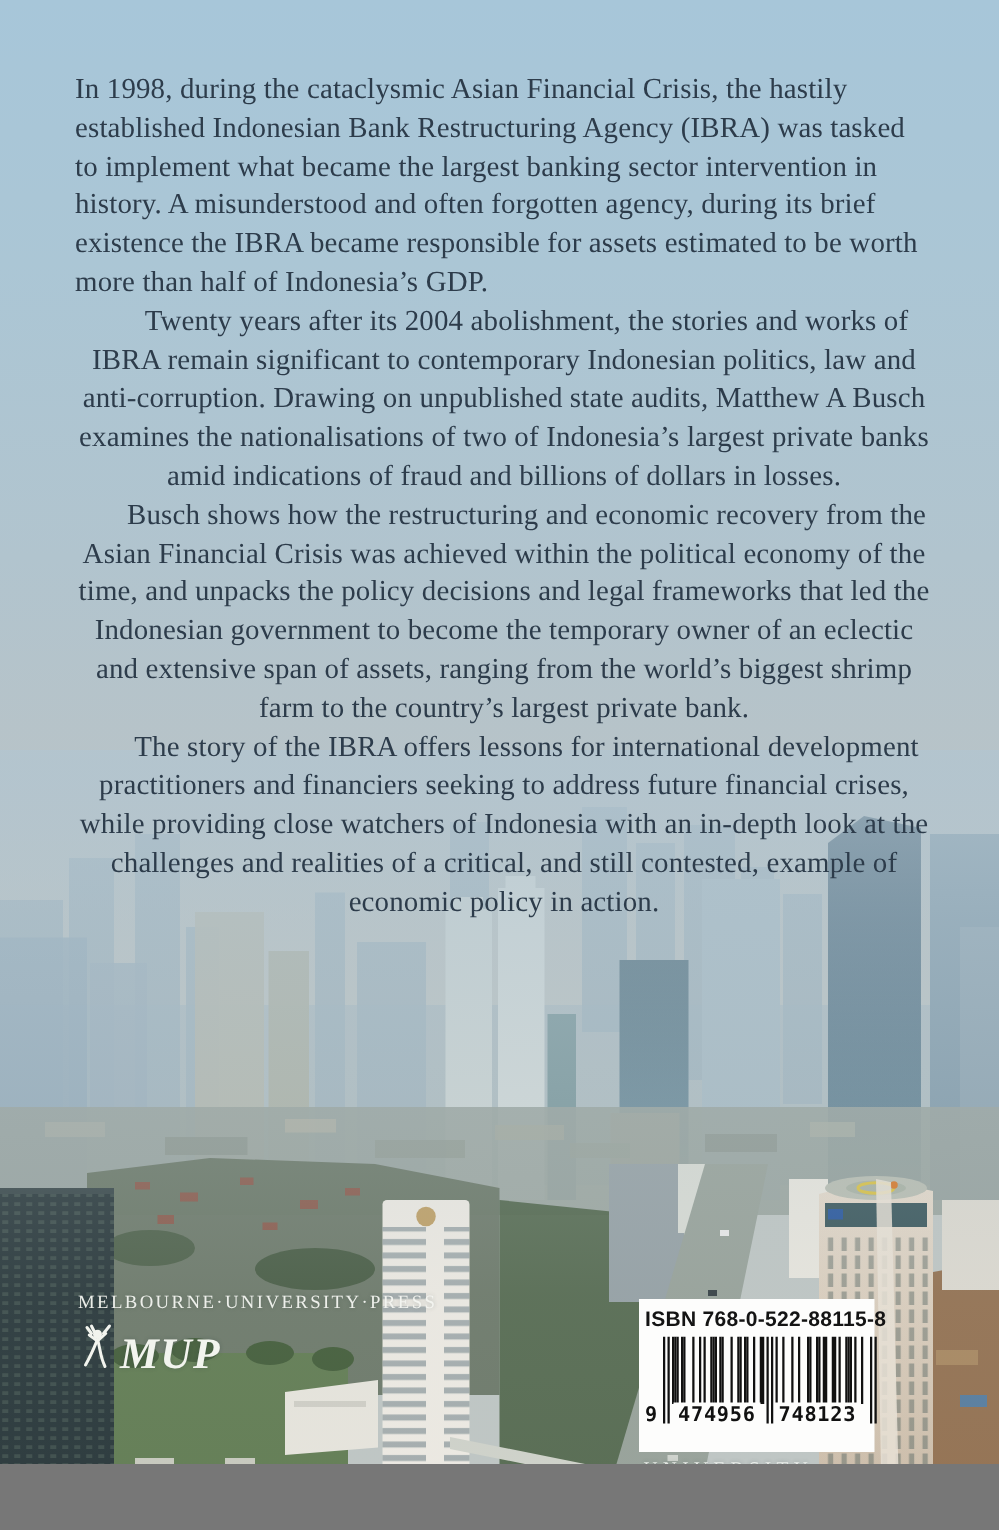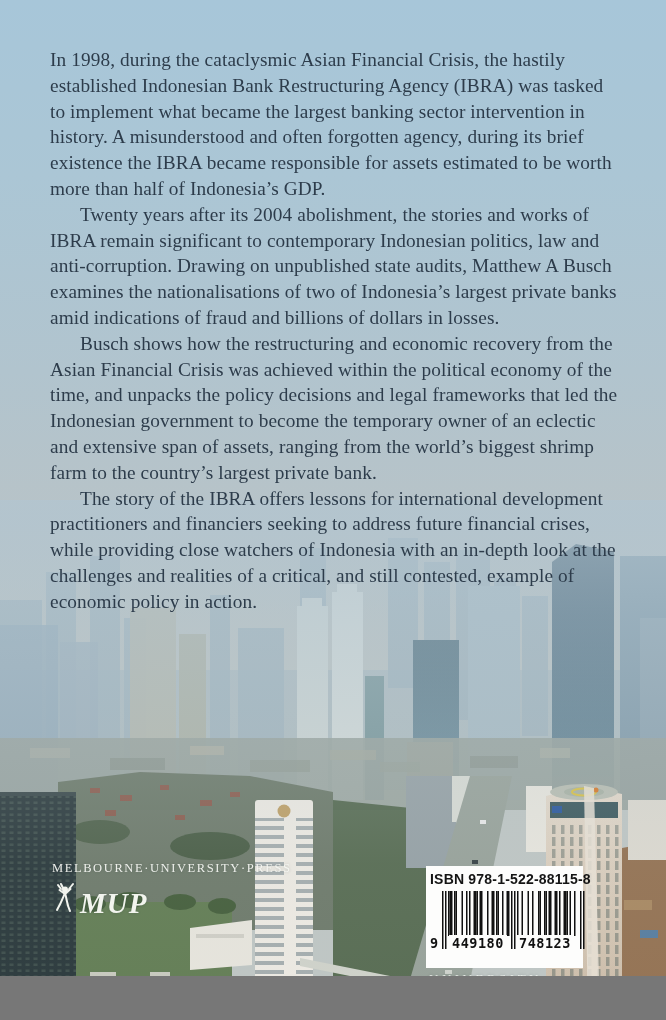--- a/index.html
+++ b/index.html
@@ -9,21 +9,21 @@
     background:linear-gradient(180deg,#a7c6d9 0%,#abc6d5 18%,#b1c4ce 38%,#b7c3c8 52%,#bcc4c4 64%,#bfc6c4 75%);
     font-family:"Liberation Serif",serif;
   }
   .skyline{position:absolute;left:0;top:500px;width:666px;height:520px;display:block;}
   .haze{
     position:absolute;left:0;top:500px;width:666px;height:520px;pointer-events:none;
     background:linear-gradient(180deg,rgba(178,197,208,.75) 0%,rgba(178,197,208,.45) 22%,rgba(180,196,204,.22) 45%,rgba(180,196,204,.05) 70%,rgba(180,196,204,0) 100%);
   }
   .blurb{position:absolute;left:50px;top:47px;width:572px;color:#2d3c4b;z-index:3;}
   .blurb p{margin:0;font-size:19.3px;line-height:25.8px;letter-spacing:.1px;}
-  .blurb p + p{text-indent:30px;}
+  .blurb p + p{text-indent:30px;text-align:center;}
   .publisher{position:absolute;left:52px;top:861px;z-index:4;color:#f2f4ee;}
   .pub-name{font-size:12.5px;letter-spacing:1.6px;white-space:nowrap;color:rgba(244,246,241,.95);text-shadow:0 0 3px rgba(40,60,60,.25);}
   .pub-logo-row{display:flex;align-items:flex-end;margin-top:6px;font-style:italic;}
   .mup-figure{width:26px;height:36px;margin-right:2px;}
   .mup-acronym{font-size:29px;font-weight:bold;letter-spacing:1px;line-height:30px;color:#f2f4ee;text-shadow:0 0 3px rgba(40,60,60,.25);}
   .barcode-box{
     position:absolute;left:426px;top:866px;width:157px;height:102px;z-index:4;
     background:#fdfdfc;box-sizing:border-box;padding:5px 4px 0 4px;
   }
   .isbn-label{font-family:"Liberation Sans",sans-serif;font-weight:600;font-size:14px;letter-spacing:.2px;color:#141414;text-align:center;white-space:nowrap;}
@@ -210,21 +210,21 @@
           <path d="M21 2 L17 7"></path>
           <path d="M9 2 L11 6"></path>
         </g>
         <circle cx="13" cy="7.5" r="3" fill="#f2f4ee"></circle>
       </svg>
       <div class="mup-acronym">MUP</div>
     </div>
   </div>
 
   <div class="barcode-box">
-    <div class="isbn-label">ISBN 978-1-522-88115-8</div>
+    <div class="isbn-label">ISBN 768-0-522-88115-8</div>
     <div class="ean">
       <svg width="143" height="60" viewBox="0 0 143 60" fill="#111">
           <rect x="0.0" y="0" width="1.5" height="58"></rect>
           <rect x="3.0" y="0" width="1.5" height="58"></rect>
           <rect x="6.0" y="0" width="1.5" height="45"></rect>
           <rect x="7.5" y="0" width="1.5" height="45"></rect>
           <rect x="9.0" y="0" width="1.5" height="45"></rect>
           <rect x="12.0" y="0" width="1.5" height="45"></rect>
           <rect x="13.5" y="0" width="1.5" height="45"></rect>
           <rect x="19.5" y="0" width="1.5" height="45"></rect>
@@ -261,21 +261,21 @@
           <rect x="121.5" y="0" width="1.5" height="45"></rect>
           <rect x="123.0" y="0" width="1.5" height="45"></rect>
           <rect x="124.5" y="0" width="1.5" height="45"></rect>
           <rect x="127.5" y="0" width="1.5" height="45"></rect>
           <rect x="132.0" y="0" width="1.5" height="45"></rect>
           <rect x="138.0" y="0" width="1.5" height="58"></rect>
           <rect x="141.0" y="0" width="1.5" height="58"></rect>
         </svg>
       <div class="ean-digits">
         <span class="d-lead">9</span>
-        <span class="d-g1">449180</span>
+        <span class="d-g1">474956</span>
         <span class="d-g2">748123</span>
       </div>
     </div>
   </div>
 
   <div class="category">UNIVERSITY</div>
 
 </div>
 
 </body></html>

